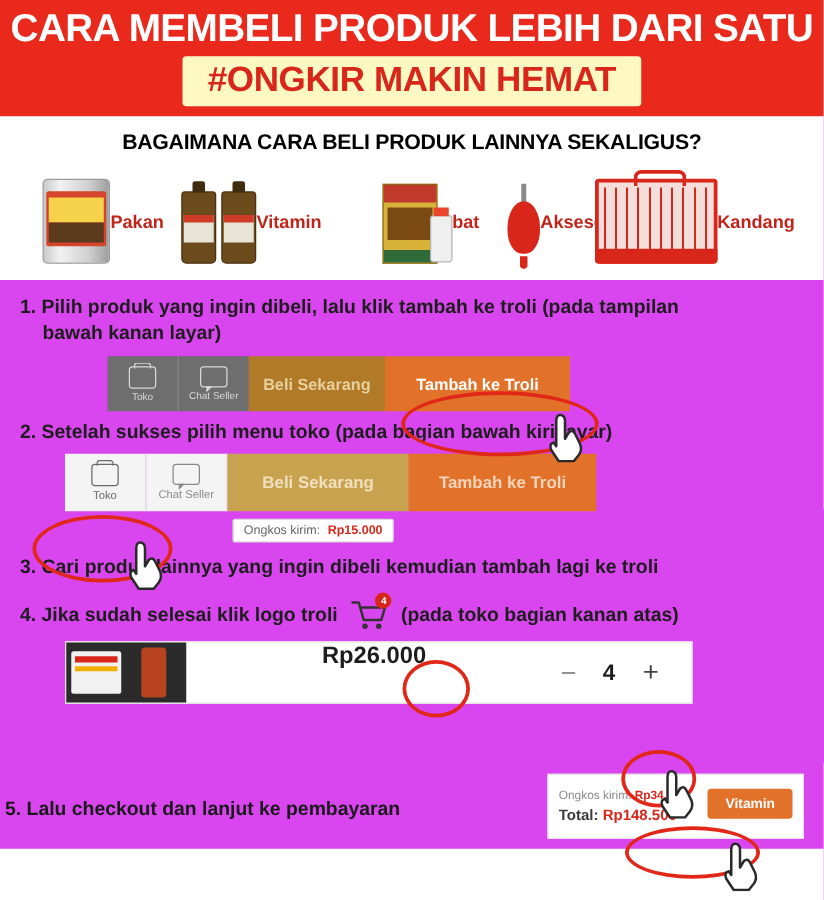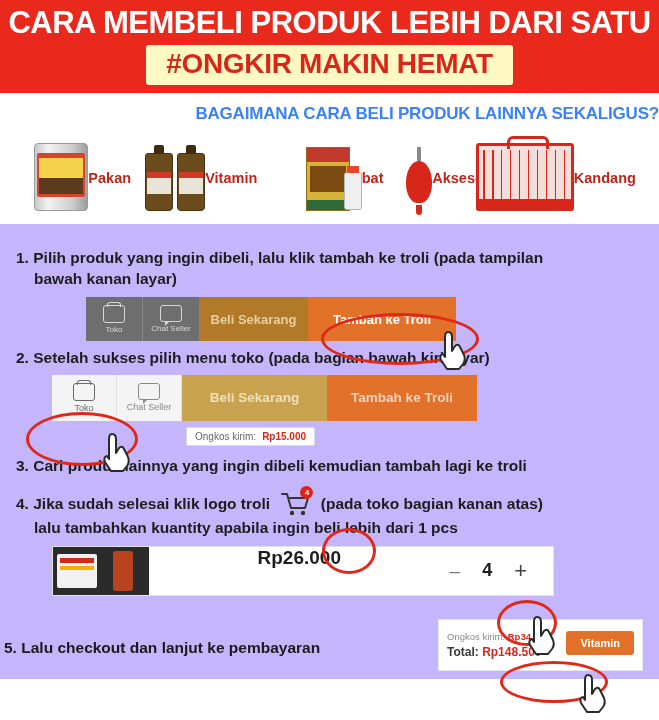--- a/index.html
+++ b/index.html
@@ -37,22 +37,22 @@
     color:#d8271a;
     font-size:28px;
     font-weight:bold;
     padding:3px 20px 5px 20px;
     border-radius:3px;
     letter-spacing:-0.3px;
     white-space:nowrap;
   }
 
   .question{
-    text-align:right;
-    color:#3b82f6;
+    text-align:center;
+    color:#000000;
     font-weight:bold;
     font-size:17px;
     padding:11px 0 6px 0;
     letter-spacing:-0.2px;
   }
 
   
   .cats{
     display:flex;
     justify-content:space-around;
@@ -101,22 +101,22 @@
   .toy .tail{position:absolute;left:10px;bottom:-4px;width:6px;height:10px;background:#d8271a;border-radius:0 0 3px 3px;}
 
   .cage{width:92px;height:62px;background:#f3dedc;border:3px solid #d8271a;border-radius:3px;position:relative;}
   .cage .bars{position:absolute;left:4px;right:4px;top:4px;bottom:4px;
     background:repeating-linear-gradient(to right,#d8271a 0 1.5px,transparent 1.5px 9px);}
   .cage .base{position:absolute;left:-3px;right:-3px;bottom:-3px;height:12px;background:#d8271a;border-radius:0 0 4px 4px;}
   .cage .top{position:absolute;left:28px;top:-10px;width:36px;height:10px;border:3px solid #d8271a;border-bottom:none;border-radius:6px 6px 0 0;}
 
   
   .steps{
-    background:#c4b5fd;
-    padding:24px 16px 10px 16px;
+    background:#d946ef;
+    padding:12px 16px 10px 16px;
     height:455px;
     box-sizing:border-box;
     position:relative;
   }
   .step-text{
     font-size:15.5px;
     font-weight:bold;
     color:#1d1d1d;
     line-height:1.32;
   }
@@ -346,21 +346,20 @@
         <span>Jika sudah selesai klik logo troli</span>
         <span class="cart-inline">
           <svg width="34" height="30" viewBox="0 0 34 30">
             <path d="M4 6 h5 l4 14 h14 l3 -10 h-18" fill="none" stroke="#333" stroke-width="2" stroke-linejoin="round" stroke-linecap="round"></path>
             <circle cx="14" cy="25" r="2.2" fill="#333"></circle>
             <circle cx="25" cy="25" r="2.2" fill="#333"></circle>
           </svg>
           <span class="badge">4</span>
         </span>
         <span>(pada toko bagian kanan atas)</span><br>
-        <span style="margin-left:18px;display:inline-block">lalu tambahkan kuantity apabila ingin beli lebih dari 1 pcs</span>
       </div>
       <div class="mock3">
         <div class="m3-thumb">
           <div class="card">
               <div class="r"></div>
               <div class="s"></div>
             </div>
           <div class="prod"></div>
         </div>
         <div class="m3-price">Rp26.000</div>

